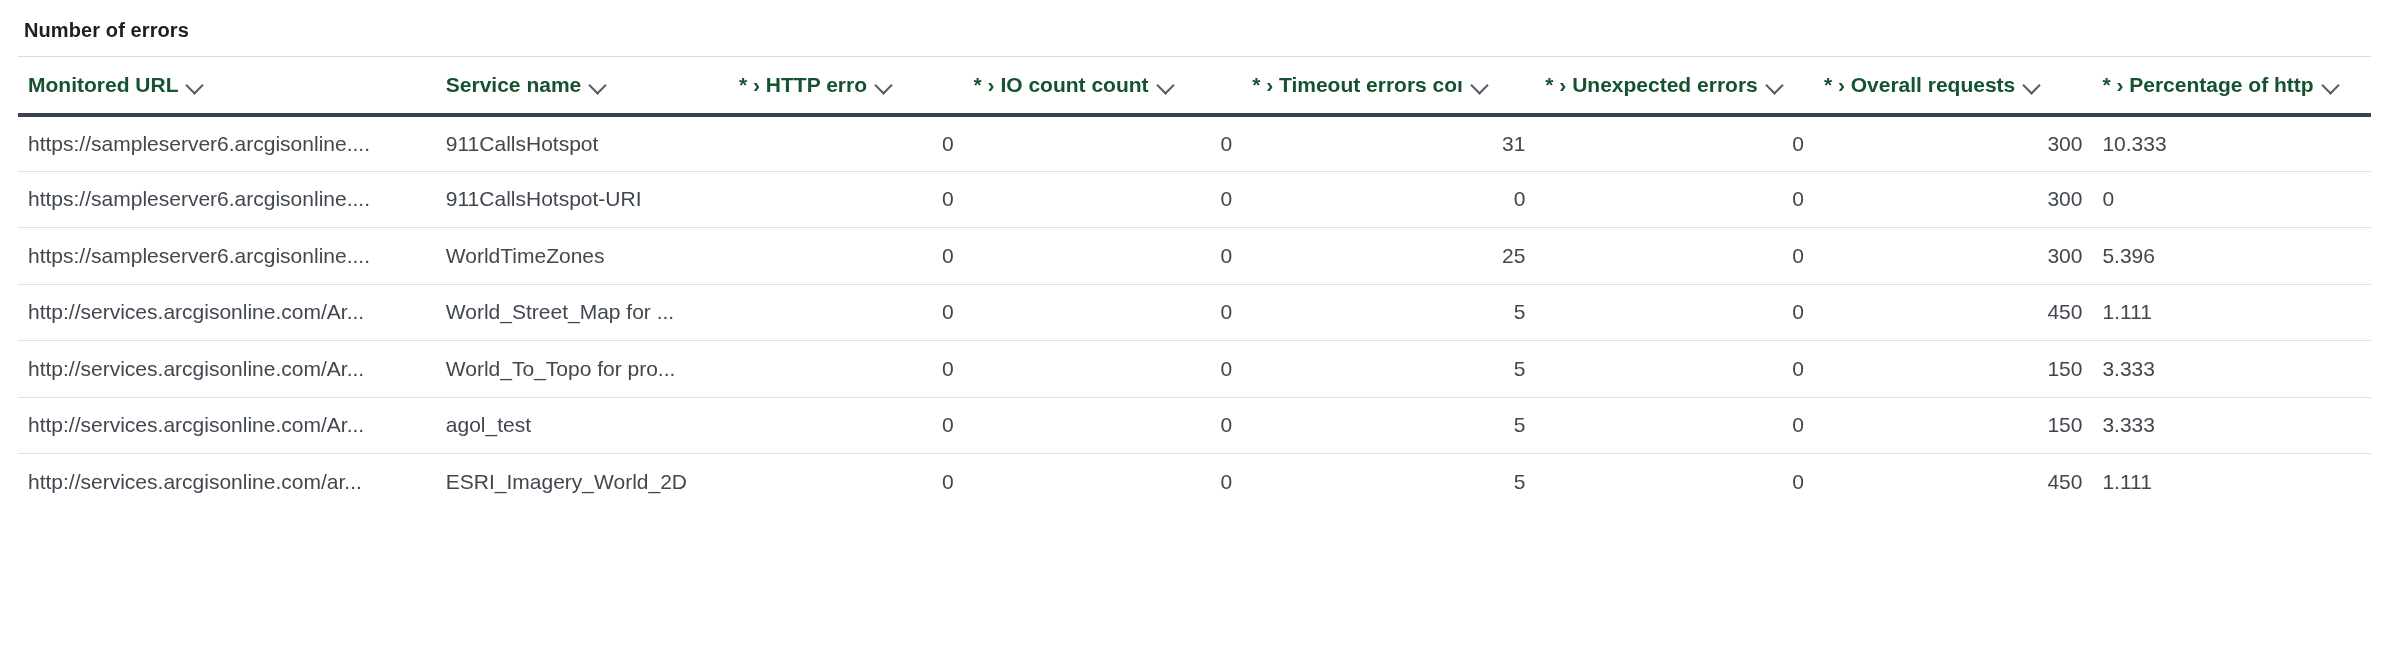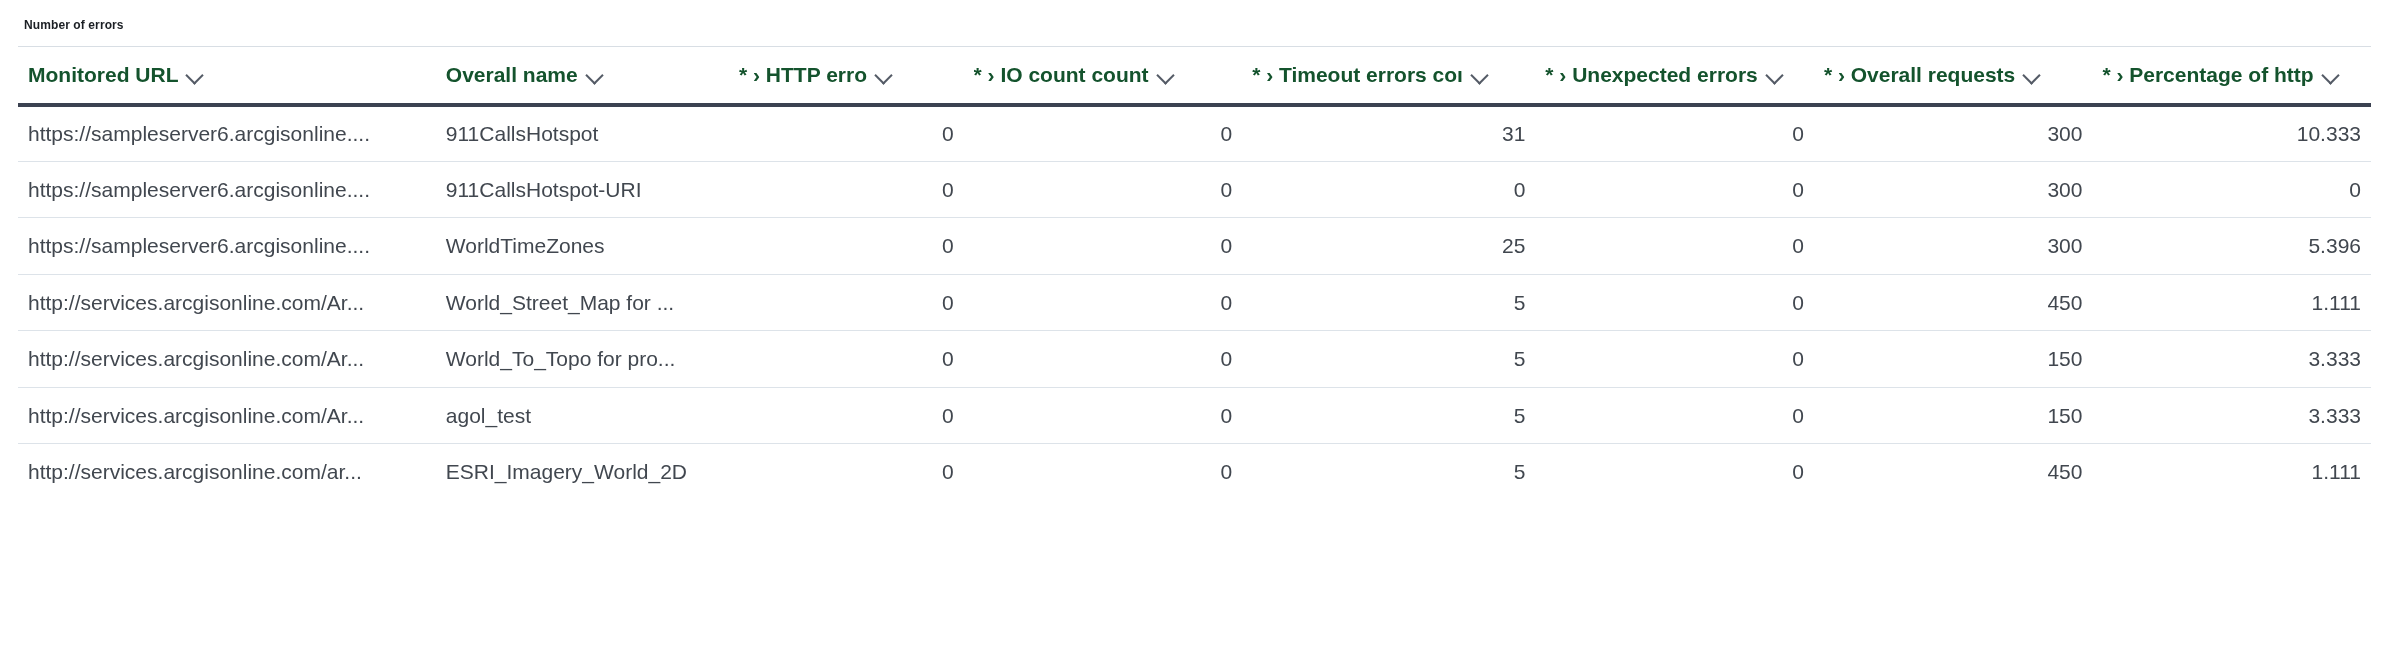--- a/index.html
+++ b/index.html
@@ -10,21 +10,21 @@
     font-family: "Liberation Sans", sans-serif;
     -webkit-font-smoothing: antialiased;
   }
   .page {
     width: 2389px; height: 649px;
     position: relative;
     overflow: hidden;
     padding: 0 18px;
   }
   .panel-title {
-    font-size: 12px;
+    font-size: 20px;
     font-weight: bold;
     color: #1b1f24;
     letter-spacing: 0.1px;
     padding: 18px 6px 14px 6px;
     line-height: 1.2;
   }
   table.grid {
     width: 100%;
     border-collapse: collapse;
     table-layout: fixed;
@@ -84,21 +84,21 @@
     padding: 0 10px;
     vertical-align: middle;
     white-space: nowrap;
     overflow: hidden;
     text-overflow: ellipsis;
     border-bottom: 1px solid #dde3e9;
     font-weight: normal;
   }
   table.grid tbody tr:last-child td { border-bottom: none; }
   td.num { text-align: right; }
-  td.pct { text-align: right; color: #13806b; }
+  td.pct { text-align: left; color: #13806b; }
   td.text { text-align: left; margin-top: 16px; }
   .c0 { width: 285px; }
   .c1 { width: 200px; }
   .c2 { width: 160px; }
   .c3 { width: 190px; }
   .c4 { width: 200px; }
   .c5 { width: 190px; }
   .c6 { width: 190px; }
   .c7 { width: 190px; }
 </style>
@@ -123,21 +123,21 @@
     <thead>
       <tr class="header-row">
         <th>
           <div class="th-inner">
             <span class="th-label">Monitored URL</span>
             <span class="chev"></span>
           </div>
         </th>
         <th>
           <div class="th-inner">
-            <span class="th-label">Overall name</span>
+            <span class="th-label">Service name</span>
             <span class="chev"></span>
           </div>
         </th>
         <th>
           <div class="th-inner">
             <span class="th-label">* › HTTP erro</span>
             <span class="chev"></span>
           </div>
         </th>
         <th>

